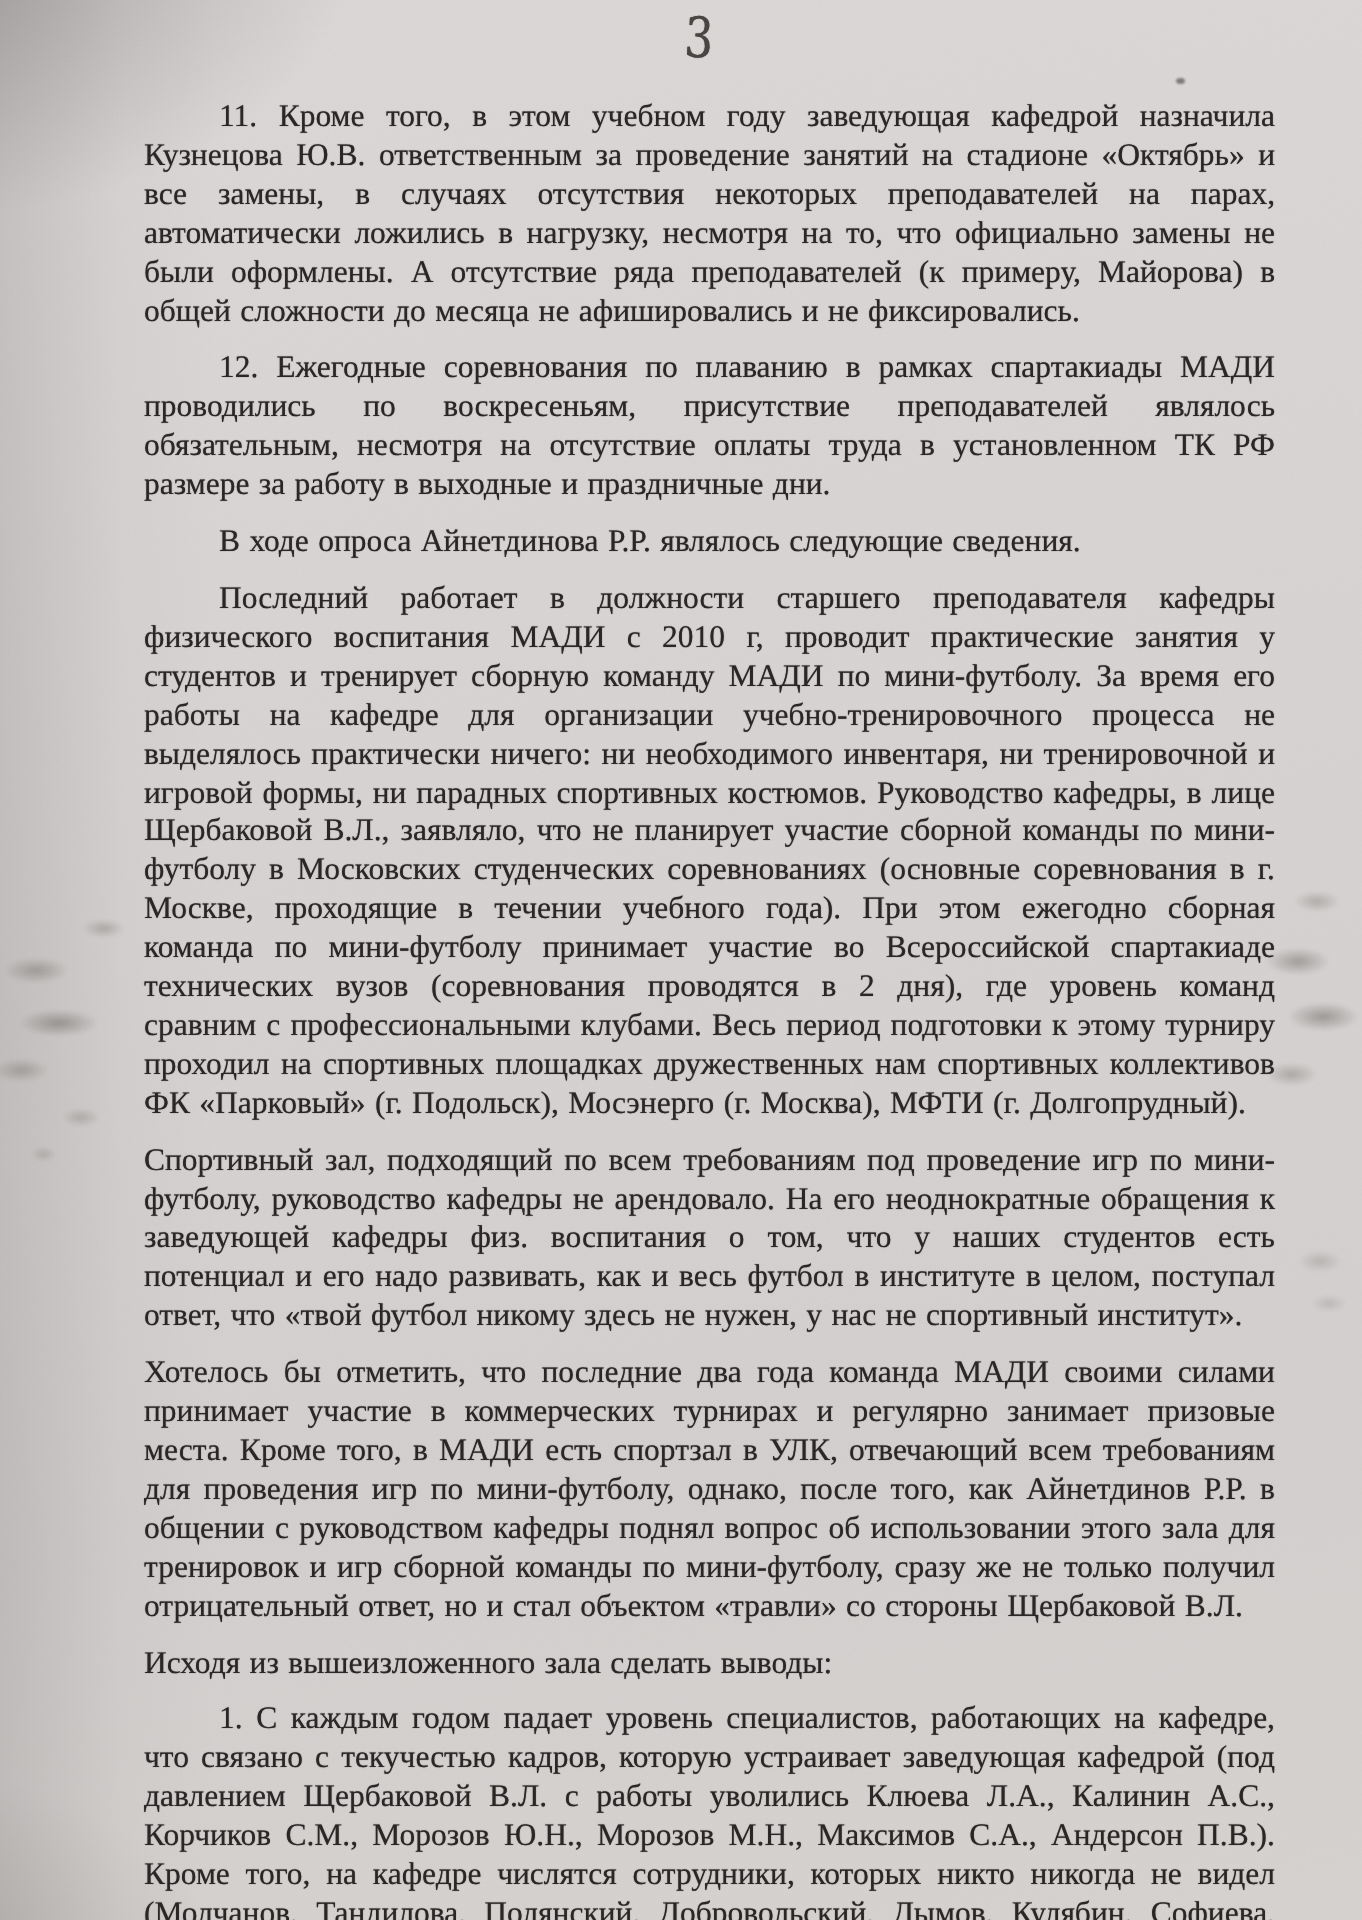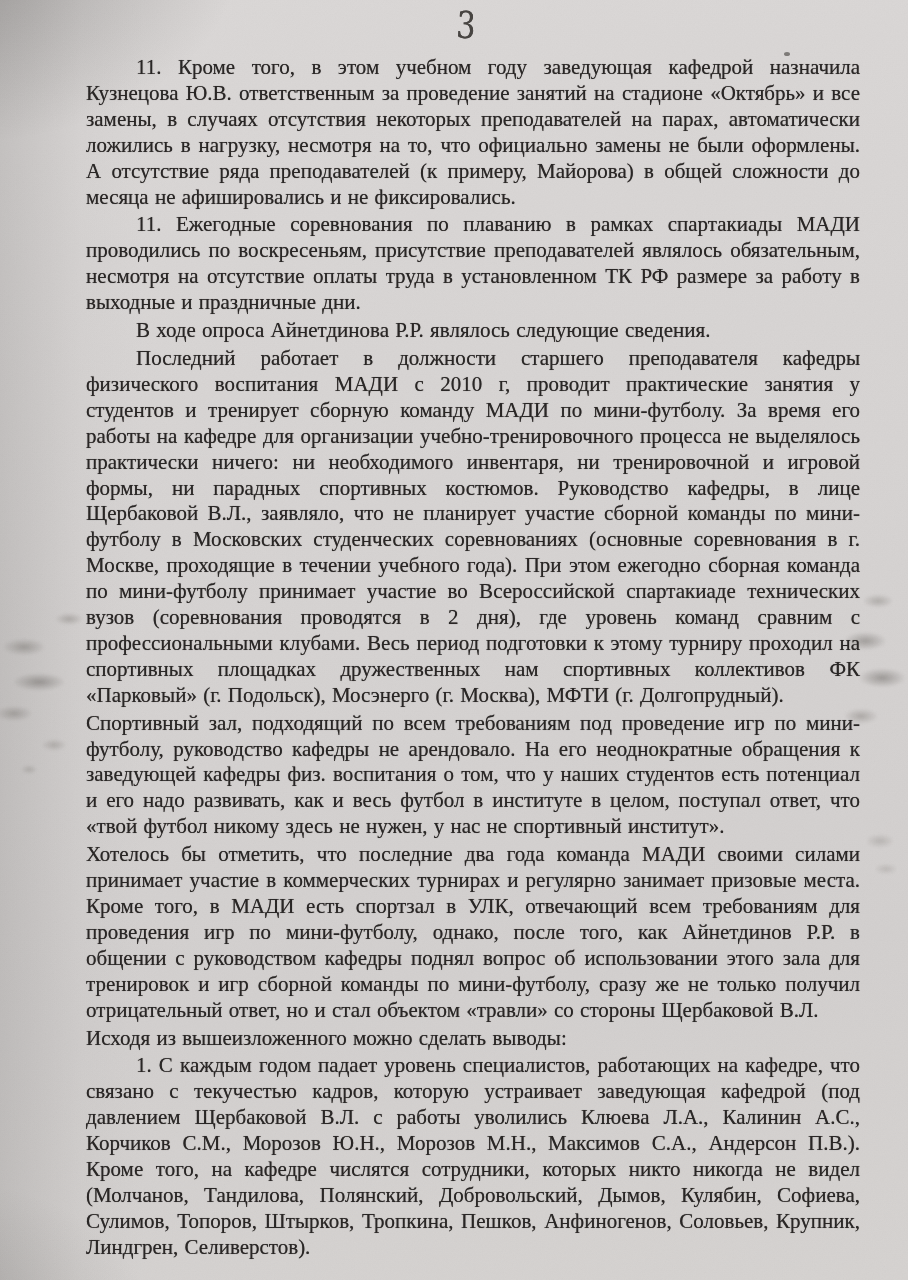--- a/index.html
+++ b/index.html
@@ -35,21 +35,21 @@
   .content {
     position: absolute;
     left: 84px; top: 53px;
     width: 778px;
     color: #262322;
     font-size: 21px;
     line-height: 25.9px;
     text-shadow: 0 0 0.7px rgba(45,42,40,0.75);
     word-spacing: 1px;
   }
-  p.para { margin: 2px; text-align: justify; }
+  p.para { margin: 12px; text-align: justify; }
   p.para.indent { text-indent: 50px; }
   .smudge { position: absolute; filter: blur(1.2px); pointer-events: none; }
   .smudge-left {
     left: -6px; top: 605px; width: 100px; height: 175px;
     background:
       radial-gradient(20px 9px at 75% 8%, rgba(116,111,106,0.40), transparent 70%),
       radial-gradient(30px 12px at 30% 24%, rgba(108,104,99,0.45), transparent 72%),
       radial-gradient(38px 13px at 45% 44%, rgba(100,96,92,0.50), transparent 70%),
       radial-gradient(26px 11px at 20% 62%, rgba(112,108,103,0.42), transparent 72%),
       radial-gradient(18px 9px at 60% 80%, rgba(118,113,108,0.35), transparent 70%),
@@ -83,26 +83,26 @@
 
   <div class="smudge smudge-left"></div>
   <div class="smudge smudge-right-1"></div>
   <div class="smudge smudge-right-2"></div>
   <div class="ink-dot"></div>
 
   <div class="pagenum">3</div>
 
   <div class="content" id="doc-body">
       <p class="para indent">11. Кроме того, в этом учебном году заведующая кафедрой назначила Кузнецова Ю.В. ответственным за проведение занятий на стадионе «Октябрь» и все замены, в случаях отсутствия некоторых преподавателей на парах, автоматически ложились в нагрузку, несмотря на то, что официально замены не были оформлены. А отсутствие ряда преподавателей (к примеру, Майорова) в общей сложности до месяца не афишировались и не фиксировались.</p>
-      <p class="para indent">11. Ежегодные соревнования по плаванию в рамках спартакиады МАДИ проводились по воскресеньям, присутствие преподавателей являлось обязательным, несмотря на отсутствие оплаты труда в установленном ТК РФ размере за работу в выходные и праздничные дни.</p>
+      <p class="para indent">12. Ежегодные соревнования по плаванию в рамках спартакиады МАДИ проводились по воскресеньям, присутствие преподавателей являлось обязательным, несмотря на отсутствие оплаты труда в установленном ТК РФ размере за работу в выходные и праздничные дни.</p>
       <p class="para indent">В ходе опроса Айнетдинова Р.Р. являлось следующие сведения.</p>
       <p class="para indent">Последний работает в должности старшего преподавателя кафедры физического воспитания МАДИ с 2010 г, проводит практические занятия у студентов и тренирует сборную команду МАДИ по мини-футболу. За время его работы на кафедре для организации учебно-тренировочного процесса не выделялось практически ничего: ни необходимого инвентаря, ни тренировочной и игровой формы, ни парадных спортивных костюмов. Руководство кафедры, в лице Щербаковой В.Л., заявляло, что не планирует участие сборной команды по мини-футболу в Московских студенческих соревнованиях (основные соревнования в г. Москве, проходящие в течении учебного года). При этом ежегодно сборная команда по мини-футболу принимает участие во Всероссийской спартакиаде технических вузов (соревнования проводятся в 2 дня), где уровень команд сравним с профессиональными клубами. Весь период подготовки к этому турниру проходил на спортивных площадках дружественных нам спортивных коллективов ФК «Парковый» (г. Подольск), Мосэнерго (г. Москва), МФТИ (г. Долгопрудный).</p>
       <p class="para">Спортивный зал, подходящий по всем требованиям под проведение игр по мини-футболу, руководство кафедры не арендовало. На его неоднократные обращения к заведующей кафедры физ. воспитания о том, что у наших студентов есть потенциал и его надо развивать, как и весь футбол в институте в целом, поступал ответ, что «твой футбол никому здесь не нужен, у нас не спортивный институт».</p>
       <p class="para">Хотелось бы отметить, что последние два года команда МАДИ своими силами принимает участие в коммерческих турнирах и регулярно занимает призовые места. Кроме того, в МАДИ есть спортзал в УЛК, отвечающий всем требованиям для проведения игр по мини-футболу, однако, после того, как Айнетдинов Р.Р. в общении с руководством кафедры поднял вопрос об использовании этого зала для тренировок и игр сборной команды по мини-футболу, сразу же не только получил отрицательный ответ, но и стал объектом «травли» со стороны Щербаковой В.Л.</p>
-      <p class="para">Исходя из вышеизложенного можно сделать выводы:</p>
+      <p class="para">Исходя из вышеизложенного зала сделать выводы:</p>
       <p class="para indent">1. С каждым годом падает уровень специалистов, работающих на кафедре, что связано с текучестью кадров, которую устраивает заведующая кафедрой (под давлением Щербаковой В.Л. с работы уволились Клюева Л.А., Калинин А.С., Корчиков С.М., Морозов Ю.Н., Морозов М.Н., Максимов С.А., Андерсон П.В.). Кроме того, на кафедре числятся сотрудники, которых никто никогда не видел (Молчанов, Тандилова, Полянский, Добровольский, Дымов, Кулябин, Софиева, Сулимов, Топоров, Штырков, Тропкина, Пешков, Анфиногенов, Соловьев, Крупник, Линдгрен, Селиверстов).</p>
     </div>
 
   <svg class="grain" xmlns="http://www.w3.org/2000/svg" width="908" height="1280">
     <filter id="paperNoise">
       <feTurbulence type="fractalNoise" baseFrequency="0.9" numOctaves="2" stitchTiles="stitch"></feTurbulence>
       <feColorMatrix type="saturate" values="0"></feColorMatrix>
     </filter>
     <rect width="100%" height="100%" filter="url(#paperNoise)" opacity="0.05"></rect>
   </svg>

